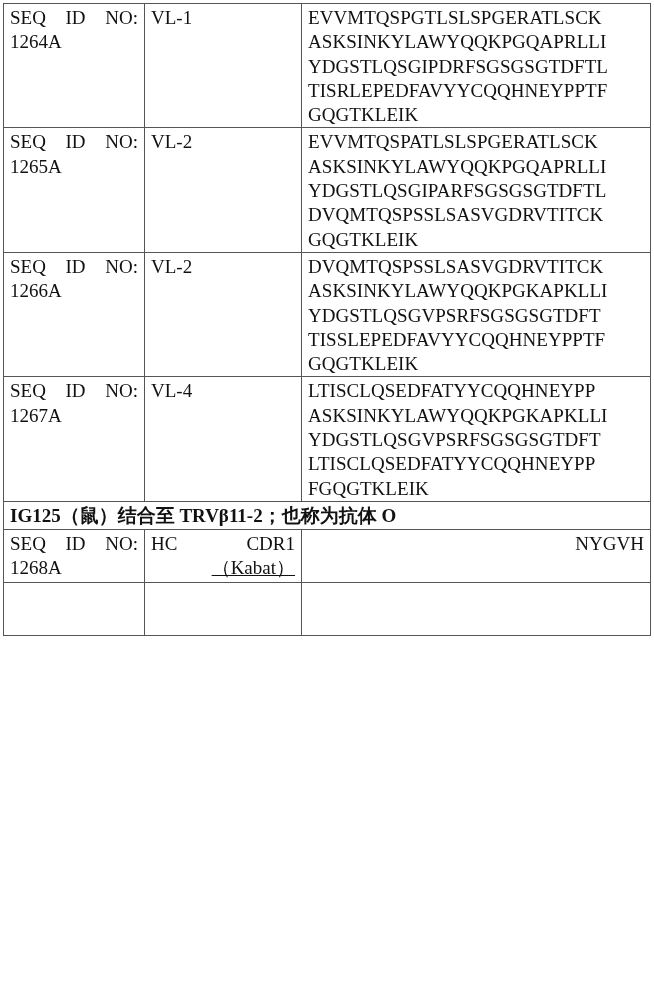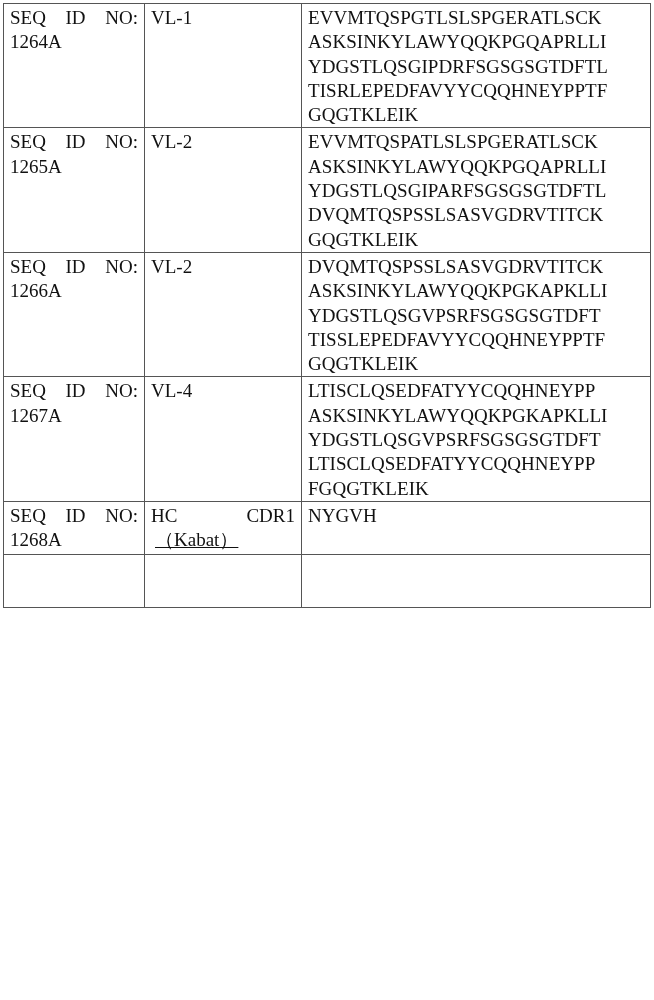--- a/index.html
+++ b/index.html
@@ -12,21 +12,21 @@
   td.c1 { width:128px; }
   td.c2 { width:144px;margin-top:29px; }
   td.sec { font-weight:bold; font-size:19px; height:25px; padding-top:2px; }
   .seqid { text-align:justify; text-align-last:left; }
   .seqid .l1 { display:flex; justify-content:space-between; }
   .seq { word-break:break-all; letter-spacing:0.05px; }
   .lbl { }
   .lbl .l1 { display:flex; justify-content:space-between; }
   .lbl .l2 { padding-left:4px;text-decoration:underline; }
   tr.vl td { height:119px; }
-  tr.cdr td { height:50px; }
+  tr.cdr td { height:50px;text-align:right; }
 </style>
 </head>
 <body>
 
 <table>
   <tbody id="tbody">
       <tr class="vl">
         <td class="c1 seqid">
           <div class="l1">
             <span>SEQ</span>
@@ -99,20 +99,23 @@
           <div>VL-4</div>
         </td>
         <td class="seq">
           <div>LTISCLQSEDFATYYCQQHNEYPP</div>
           <div>ASKSINKYLAWYQQKPGKAPKLLI</div>
           <div>YDGSTLQSGVPSRFSGSGSGTDFT</div>
           <div>LTISCLQSEDFATYYCQQHNEYPP</div>
           <div>FGQGTKLEIK</div>
         </td>
       </tr>
+      <tr>
+        <td class="sec" colspan="3">IG125（鼠）结合至 TRVβ11-2；也称为抗体 O</td>
+      </tr>
       <tr class="cdr">
         <td class="c1 seqid">
           <div class="l1">
             <span>SEQ</span>
             <span>ID</span>
             <span>NO:</span>
           </div>
           <div>1268A</div>
         </td>
         <td class="c2 lbl">

